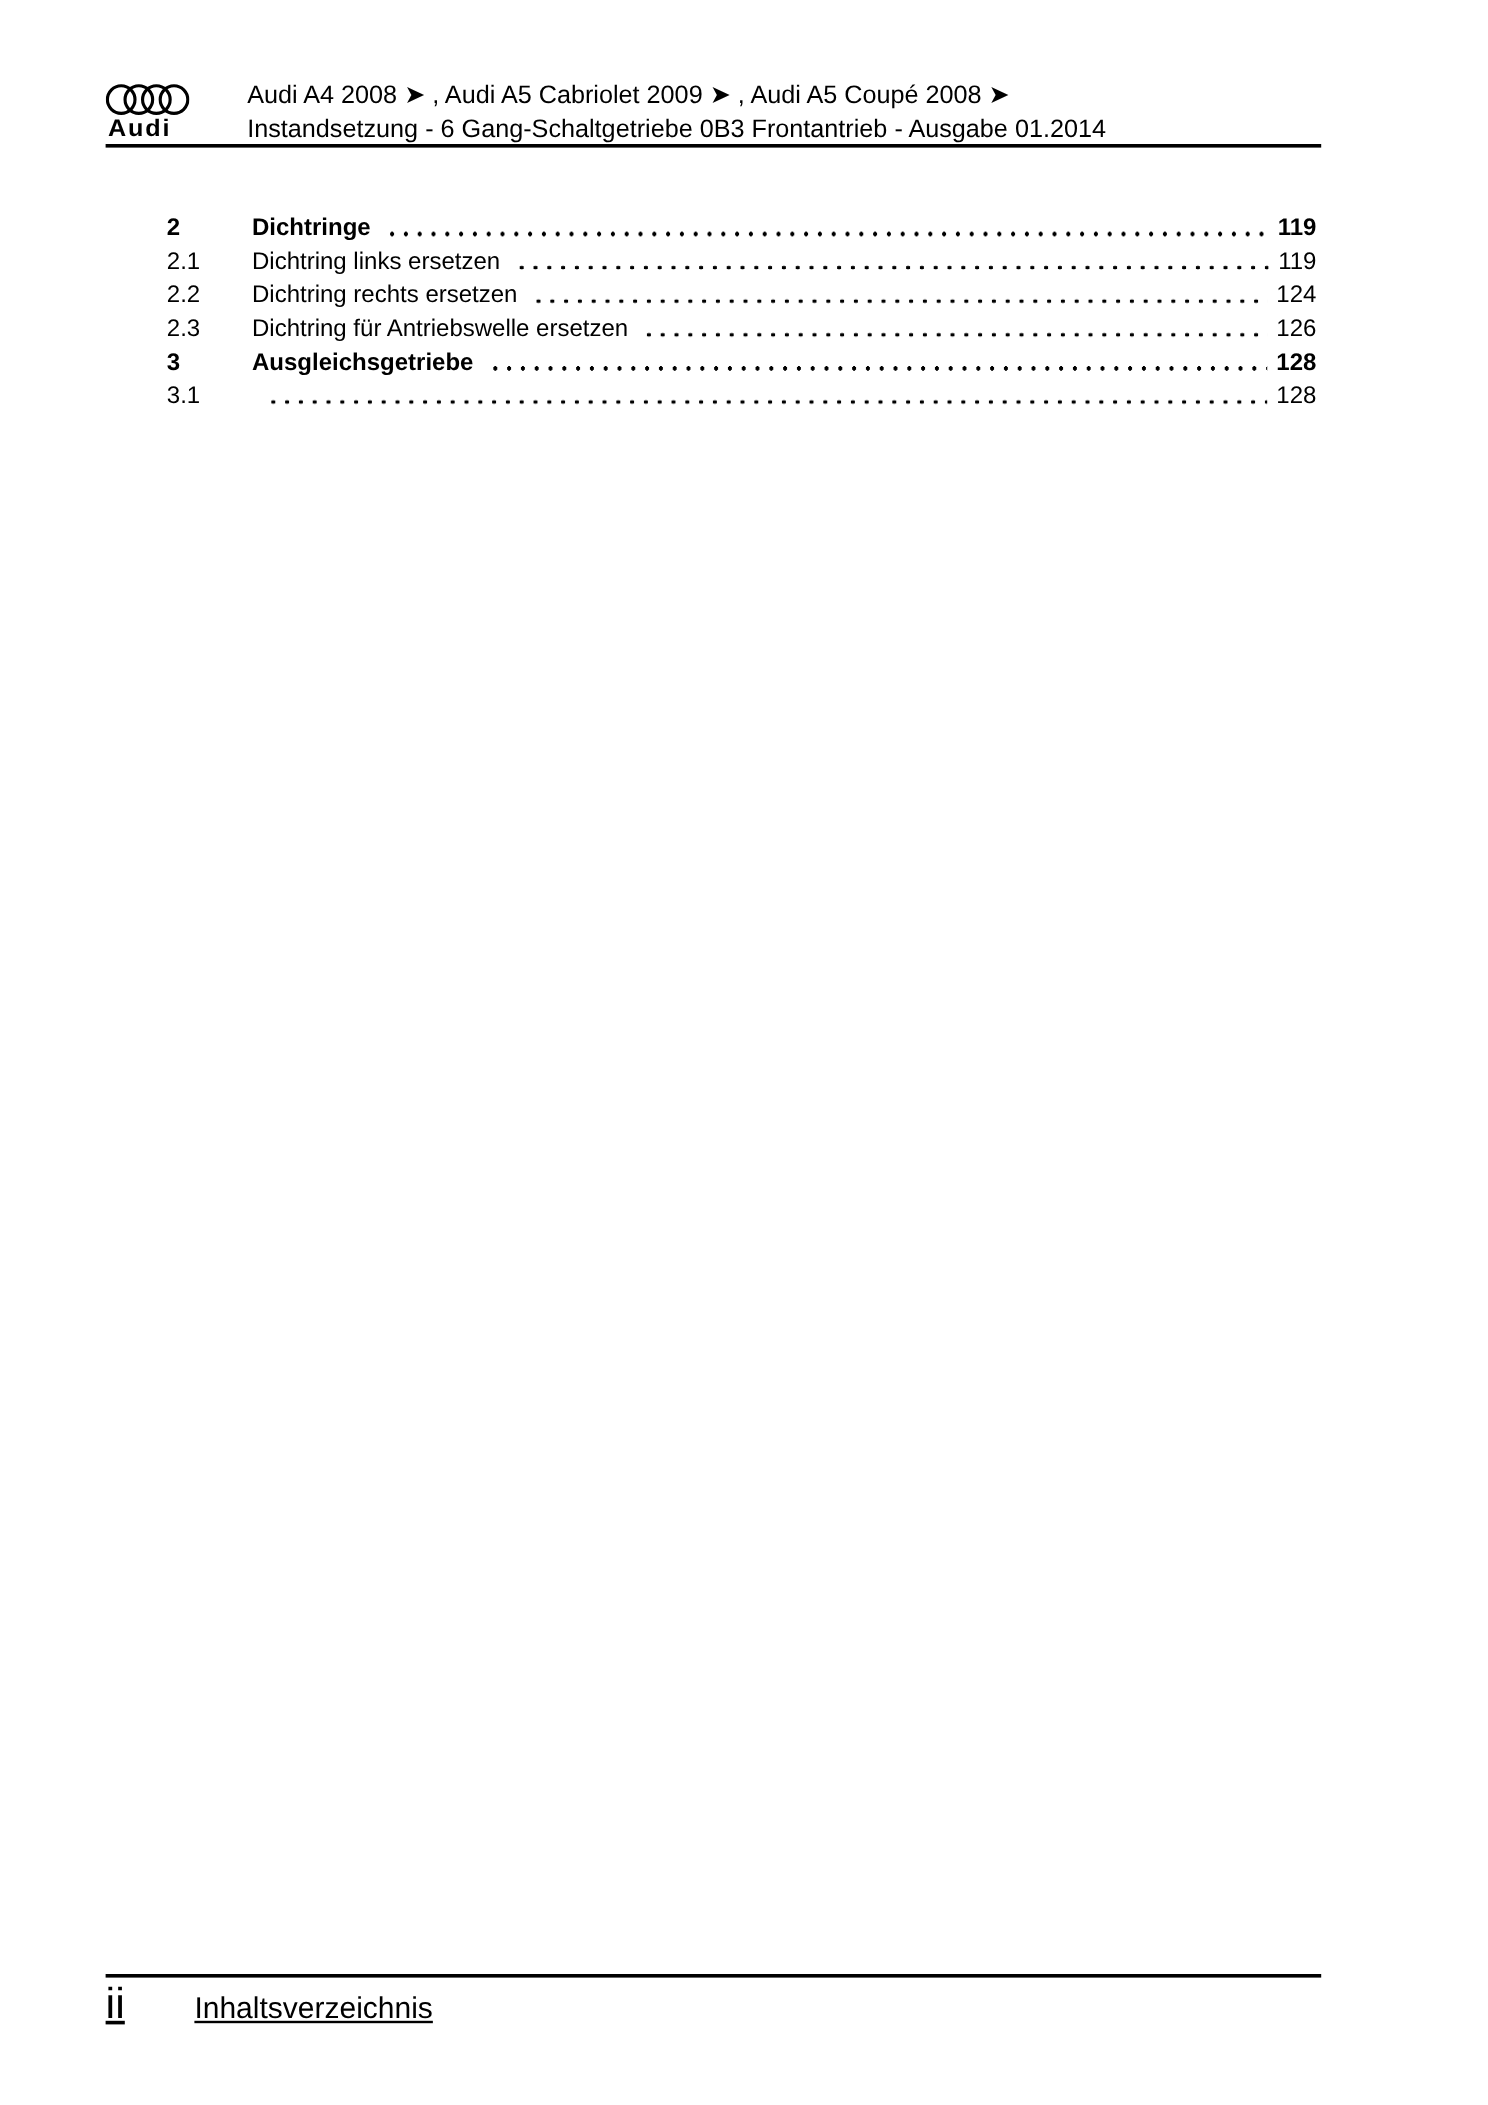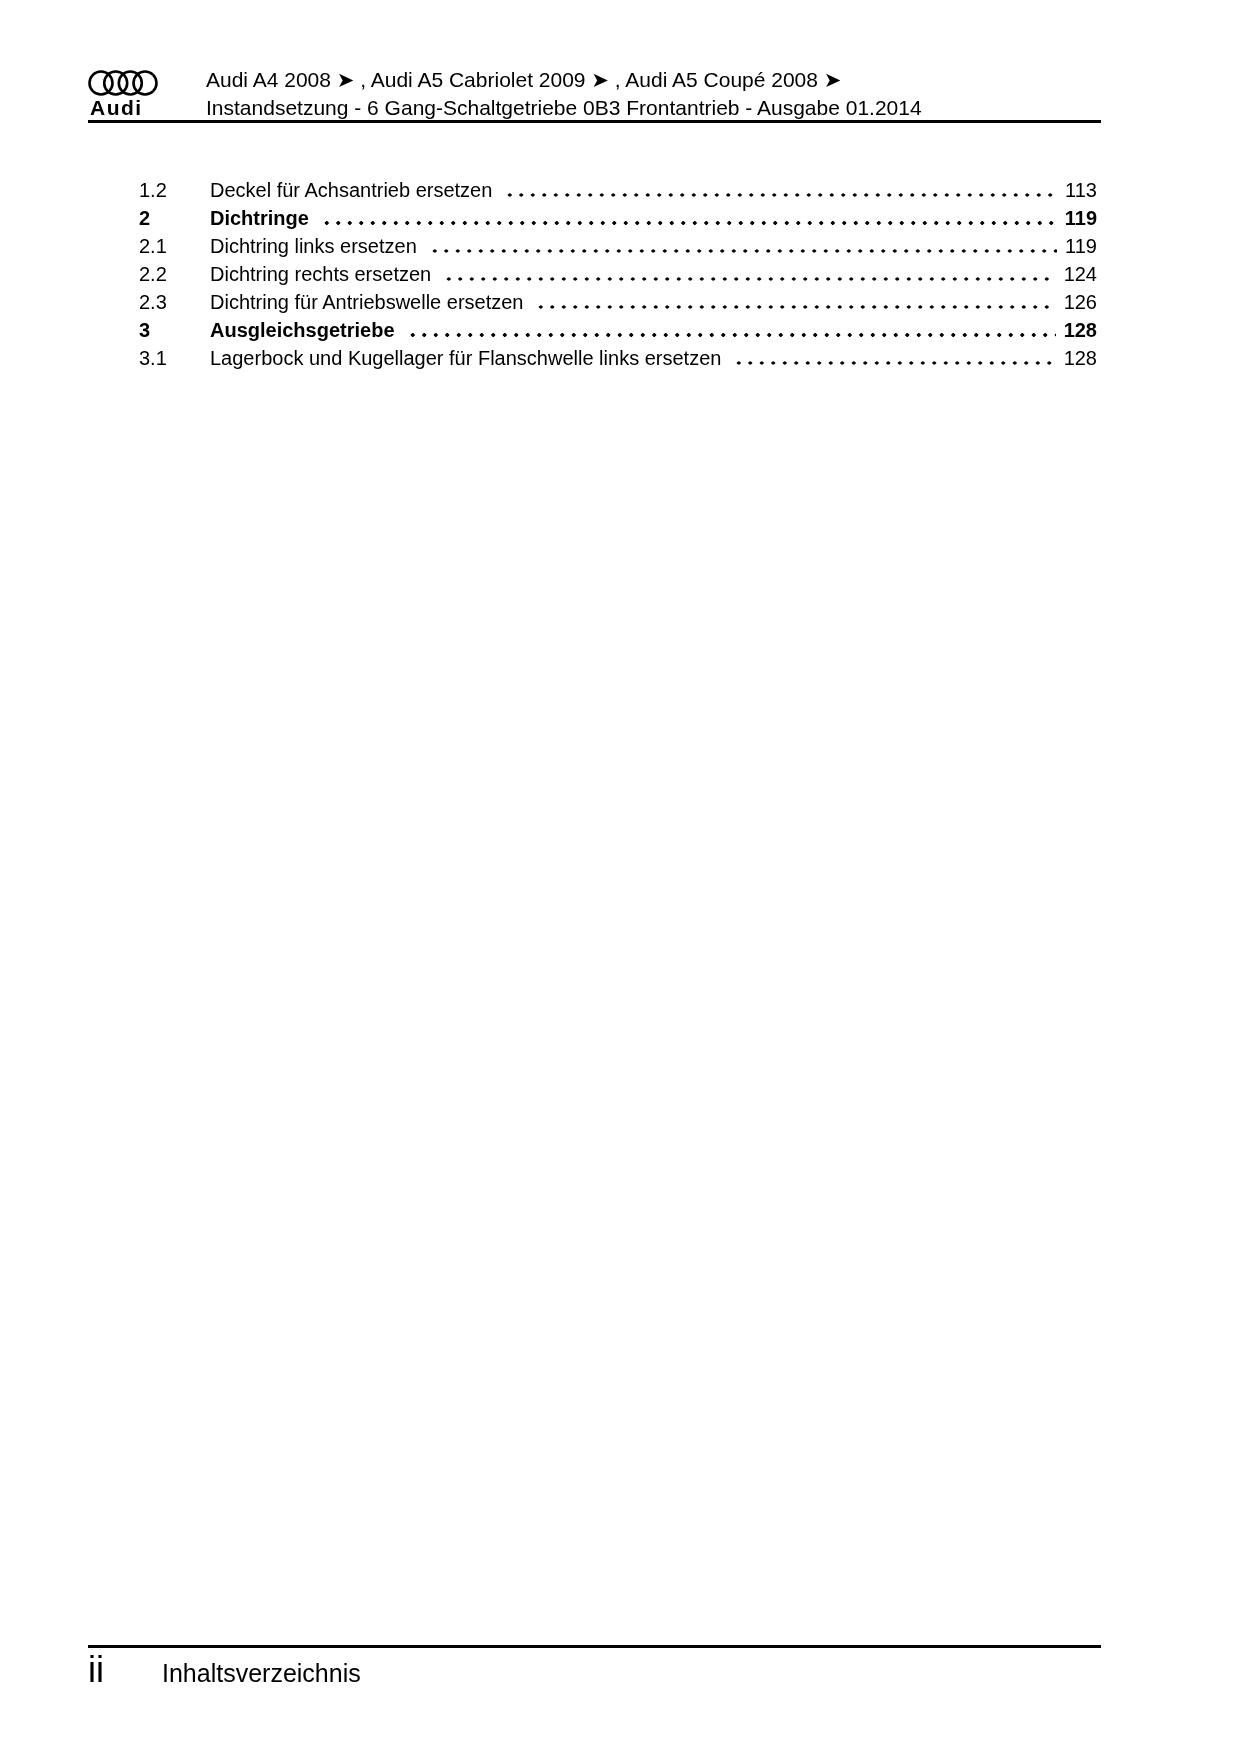--- a/index.html
+++ b/index.html
@@ -96,20 +96,21 @@
 
   
   .footer-rule { top: 1645px; }
   .footer {
     position: absolute;
     top: 1650px;
     left: 88px;
     display: flex;
     align-items: baseline;
     gap: 18px;
+    text-decoration: underline;
   }
   .footer-page {
     font-size: 36px;
     line-height: 40px;
   }
   .footer-section {
     font-size: 25px;
     margin-left: 40px;
   }
 </style>
@@ -130,26 +131,20 @@
     </div>
     <div class="head-text">
       <div>Audi A4 2008 ➤ , Audi A5 Cabriolet 2009 ➤ , Audi A5 Coupé 2008 ➤</div>
       <div>Instandsetzung - 6 Gang-Schaltgetriebe 0B3 Frontantrieb - Ausgabe 01.2014</div>
     </div>
   </div>
 
   <div class="rule header-rule"></div>
 
   <div class="toc">
-      <div class="toc-row">
-      <span class="toc-num">1.2</span>
-      <span class="toc-title">Deckel für Achsantrieb ersetzen</span>
-      <span class="leader"></span>
-      <span class="toc-page">113</span>
-    </div>
       <div class="toc-row bold">
       <span class="toc-num">2</span>
       <span class="toc-title">Dichtringe</span>
       <span class="leader"></span>
       <span class="toc-page">119</span>
     </div>
       <div class="toc-row">
       <span class="toc-num">2.1</span>
       <span class="toc-title">Dichtring links ersetzen</span>
       <span class="leader"></span>
@@ -168,21 +163,20 @@
       <span class="toc-page">126</span>
     </div>
       <div class="toc-row bold">
       <span class="toc-num">3</span>
       <span class="toc-title">Ausgleichsgetriebe</span>
       <span class="leader"></span>
       <span class="toc-page">128</span>
     </div>
       <div class="toc-row">
       <span class="toc-num">3.1</span>
-      <span class="toc-title">Lagerbock und Kugellager für Flanschwelle links ersetzen</span>
       <span class="leader"></span>
       <span class="toc-page">128</span>
     </div>
     </div>
 
   <div class="rule footer-rule"></div>
 
   <div class="footer">
     <span class="footer-page">ii</span>
     <span class="footer-section">Inhaltsverzeichnis</span>

